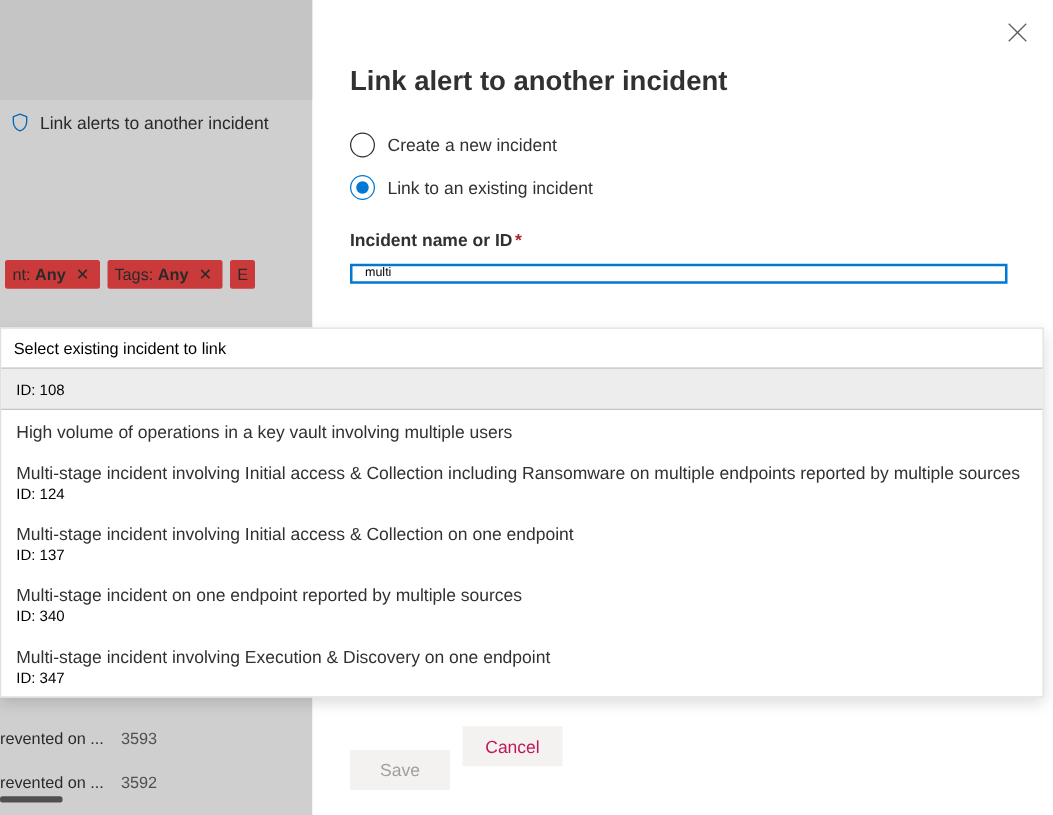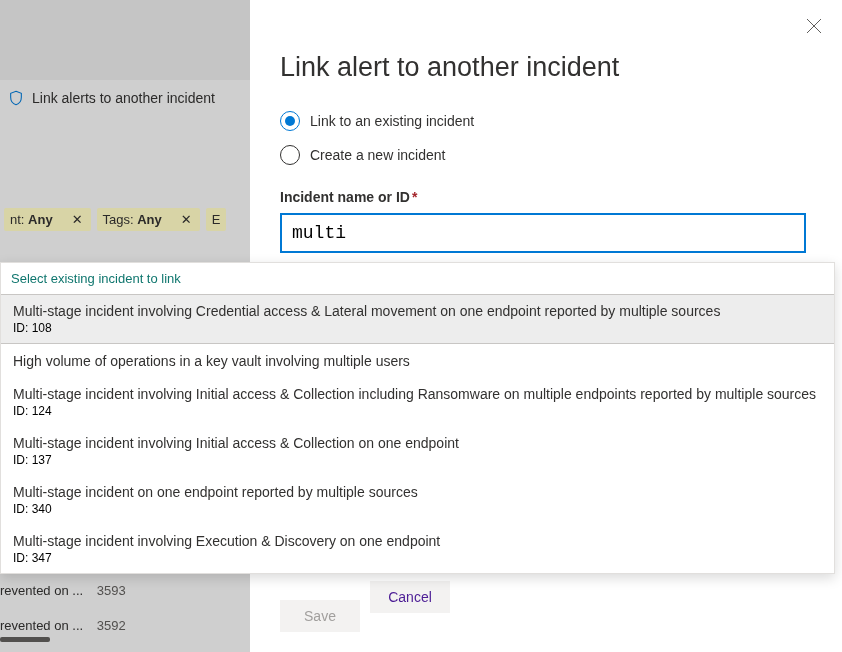--- a/index.html
+++ b/index.html
@@ -55,26 +55,26 @@
     
     .bg-filters {
       display: flex;
       align-items: center;
       gap: 6px;
       padding: 0 4px;
       margin-top: 48px;
     }
     
     .filter-pill {
-      background: #fef9c3;
+      background: #ef4444;
       border-radius: 2px;
       padding: 4px 6px;
       display: flex;
       align-items: center;
-      gap: 17px;
+      gap: 6px;
       font-size: 13px;
     }
     
     .filter-pill .close-x {
       font-size: 13px;
       cursor: pointer;
       padding: 0 2px;
     }
     
     .bg-bottom-rows {
@@ -123,22 +123,22 @@
       position: absolute;
       top: 18px;
       right: 20px;
       width: 16px;
       height: 16px;
       cursor: pointer;
       color: #605e5c;
     }
     
     .panel-title {
-      font-size: 27px;
-      font-weight: 400;
+      font-size: 22px;
+      font-weight: 700;
       margin-top: 30px;
       margin-bottom: 28px;
     }
     
     .radio-group {
       display: flex;
       flex-direction: column;
       gap: 14px;
       margin-bottom: 24px;
     }
@@ -177,42 +177,42 @@
       margin-bottom: 8px;
     }
     
     .required-star {
       color: #a4262c;
       margin-left: 2px;
     }
     
     .text-input {
       width: 526px;
-      height: 40px;
+      height: 16px;
       border: 2px solid #0078d4;
       padding: 0 10px;
-      font-size: 18px;
-      font-family: Liberation Mono, monospace;
+      font-size: 10px;
+      font-family: Liberation Sans, sans-serif;
       outline: none;
     }
     
     
     .dropdown {
       position: absolute;
       top: 262px;
       left: 0;
       width: 835px;
       background: #fff;
       box-shadow: 0 4px 12px rgba(0,0,0,0.15);
       z-index: 10;
       border: 1px solid #e1dfdd;
     }
     
     .dropdown-header {
-      color: #0f766e;
+      color: #000000;
       font-size: 13px;
       padding: 8px 10px;
     }
     
     .dropdown-item {
       padding: 8px 12px;
       cursor: pointer;
       border-top: 1px solid transparent;
     }
     
@@ -254,21 +254,21 @@
     
     .btn-save {
       background: #f3f2f1;
       color: #a19f9d;
       cursor: not-allowed;
       margin-top: 19px;
     }
     
     .btn-cancel {
       background: #f3f2f1;
-      color: #4c1d95;
+      color: #be185d;
     }
   </style>
 </head>
 <body>
 
 <div class="bg-dimmed">
   <div class="bg-top-band"></div>
   <div class="bg-toolbar">
     <svg class="shield-icon" viewBox="0 0 24 24" fill="none" stroke="#0078d4" stroke-width="1.6">
       <path d="M12 2 L20 5 L20 11 C20 17 16 21 12 22 C8 21 4 17 4 11 L4 5 Z"></path>
@@ -304,46 +304,45 @@
 <div class="panel">
   <svg class="panel-close" viewBox="0 0 16 16" stroke="#605e5c" stroke-width="1">
     <line x1="1" y1="1" x2="15" y2="15"></line>
     <line x1="15" y1="1" x2="1" y2="15"></line>
   </svg>
 
   <h1 class="panel-title">Link alert to another incident</h1>
 
   <div class="radio-group">
     <div class="radio-option">
+      <div class="radio-circle"></div>
+      <span>Create a new incident</span>
+    </div>
+    <div class="radio-option">
       <div class="radio-circle selected">
         <div class="radio-dot"></div>
       </div>
       <span>Link to an existing incident</span>
     </div>
-    <div class="radio-option">
-      <div class="radio-circle"></div>
-      <span>Create a new incident</span>
-    </div>
   </div>
 
   <div class="field-label">
     <span>Incident name or ID</span><span class="required-star">*</span>
   </div>
   <input class="text-input" type="text" value="multi" style="">
 
   <div class="panel-footer">
     <button class="btn btn-save" disabled="">Save</button>
     <button class="btn btn-cancel">Cancel</button>
   </div>
 </div>
 
 <div class="dropdown">
   <div class="dropdown-header">Select existing incident to link</div>
   <div class="dropdown-item highlighted">
-    <div class="dropdown-item-title">Multi-stage incident involving Credential access &amp; Lateral movement on one endpoint reported by multiple sources</div>
     <div class="dropdown-item-id">ID: 108</div>
   </div>
   <div class="dropdown-item">
     <div class="dropdown-item-title">High volume of operations in a key vault involving multiple users</div>
   </div>
   <div class="dropdown-item">
     <div class="dropdown-item-title">Multi-stage incident involving Initial access &amp; Collection including Ransomware on multiple endpoints reported by multiple sources</div>
     <div class="dropdown-item-id">ID: 124</div>
   </div>
   <div class="dropdown-item">

